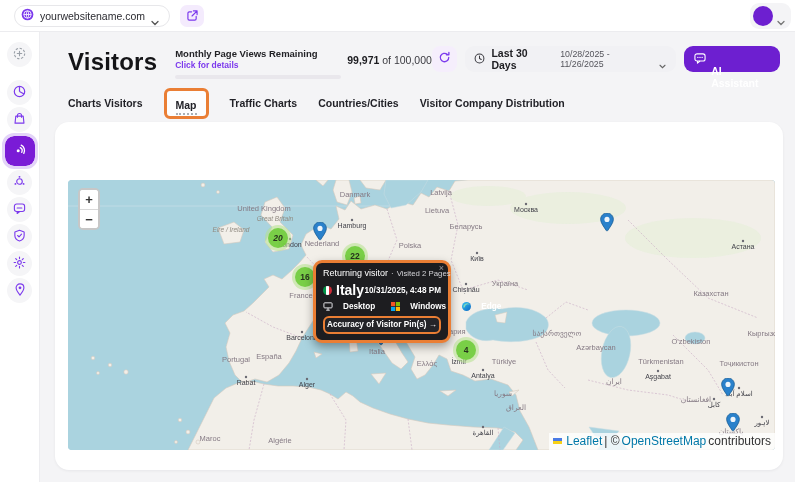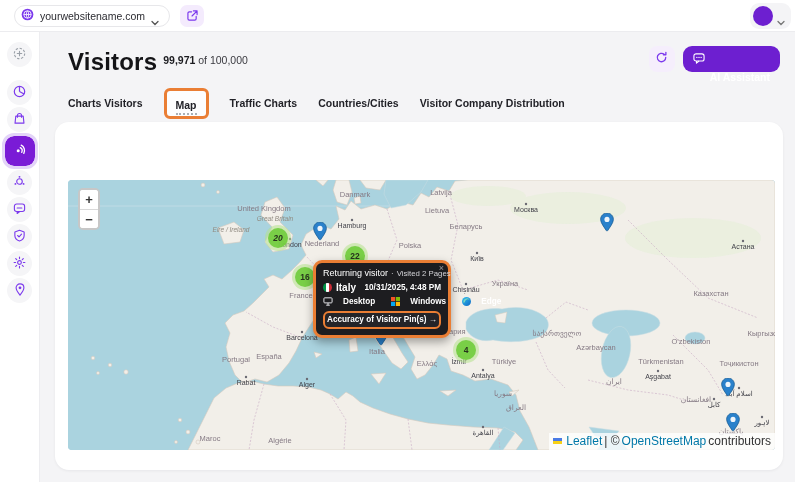--- a/index.html
+++ b/index.html
@@ -90,21 +90,21 @@
   .tooltip { position:absolute; left:245px; top:80px; width:138px; z-index:20;
     background:#1d1d20; border:3px solid #ea7e34; border-radius:9px; padding:5px 7px 6px;
     color:#fff; box-shadow:0 4px 10px rgba(0,0,0,.35); }
   .tt-row1 { display:flex; align-items:baseline; gap:3px; padding-right:8px; }
   .tt-title { font-size:9px; font-weight:400; white-space:nowrap; }
   .tt-meta { font-size:7.8px; color:#d2d2d6; white-space:nowrap; }
   .tt-close { position:absolute; right:4px; top:1px; font-size:9px; color:#9a9aa0; cursor:pointer; line-height:1; }
   .tt-row2 { display:flex; align-items:center; margin-top:4px; }
   .tt-flag { width:9px; height:9px; border-radius:50%; overflow:hidden; display:flex; flex-shrink:0; }
   .tt-flag i { flex:1; }
-  .tt-country { font-size:10px; font-weight:600; margin-left:4px; }
+  .tt-country { font-size:14px; font-weight:600; margin-left:4px; }
   .tt-dt { margin-left:auto; font-size:8.2px; font-weight:600; }
   .tt-row3 { display:flex; align-items:center; margin-top:4px; gap:8px; }
   .tt-ic { display:flex; align-items:center; }
   .tt-ict { font-size:8.2px; font-weight:600; margin-left:2px; }
   .tt-sp { flex:1; }
   .tt-btn { margin-top:5px; border:2px solid #ea7e34; border-radius:6px; text-align:center;
     font-size:8.2px; font-weight:700; padding:2px 0 3px; cursor:pointer; background:#242428; }
 </style>
 </head>
 <body>
@@ -205,29 +205,49 @@
           <path d="M6 1 C3.5 1 1.8 2.8 1.8 5.2 C1.8 8 6 13 6 13 C6 13 10.2 8 10.2 5.2 C10.2 2.8 8.5 1 6 1 Z" fill="none" stroke="#7c3aed" stroke-width="1.2"></path>
           <circle cx="6" cy="5.2" r="1.5" fill="#7c3aed"></circle>
         </svg></span>
     </div>
   </div>
 
 <div class="main">
 
   <div class="hdr-row">
     <div class="page-title">Visitors</div>
+    <div class="quota">
+      <div class="quota-label">Monthly Page Views Remaining</div>
+      <div class="quota-link">Click for details</div>
+      <div class="quota-bar"></div>
+    </div>
     <div class="quota-val">
       <b>99,971</b><span> of 100,000</span>
     </div>
     <div class="hdr-controls">
       <div class="refresh-btn">
         <span>
           <svg viewBox="0 0 16 16" width="13" height="13">
               <path d="M13.2 8 a5.2 5.2 0 1 1 -1.9 -4" fill="none" stroke="#7c3aed" stroke-width="1.6" stroke-linecap="round"></path>
               <path d="M13.4 1.6 L13.4 4.6 L10.4 4.6" fill="none" stroke="#7c3aed" stroke-width="1.6" stroke-linecap="round" stroke-linejoin="round"></path>
+            </svg>
+        </span>
+      </div>
+      <div class="range-pill">
+        <span>
+          <svg viewBox="0 0 12 12" width="11" height="11">
+              <circle cx="6" cy="6" r="4.8" fill="none" stroke="#3a3a40" stroke-width="1.1"></circle>
+              <path d="M6 3.4 V6 L7.9 7.1" fill="none" stroke="#3a3a40" stroke-width="1.1" stroke-linecap="round"></path>
+            </svg>
+        </span>
+        <span class="lbl">Last 30 Days</span>
+        <span class="dates">10/28/2025 - 11/26/2025</span>
+        <span class="chev">
+          <svg viewBox="0 0 8 6" width="7" height="5">
+              <path d="M1 1.5 L4 4.5 L7 1.5" fill="none" stroke="#666" stroke-width="1.3" stroke-linecap="round"></path>
             </svg>
         </span>
       </div>
       <div class="ai-btn">
         <span>
           <svg viewBox="0 0 14 13" width="12" height="11">
               <rect x="1" y="1" width="12" height="8.5" rx="2.5" fill="none" stroke="#fff" stroke-width="1.3"></rect>
               <path d="M4 9.5 L4 12 L7 9.5" fill="none" stroke="#fff" stroke-width="1.3" stroke-linejoin="round"></path>
               <circle cx="4.5" cy="5.2" r=".8" fill="#fff"></circle>
               <circle cx="7" cy="5.2" r=".8" fill="#fff"></circle>

